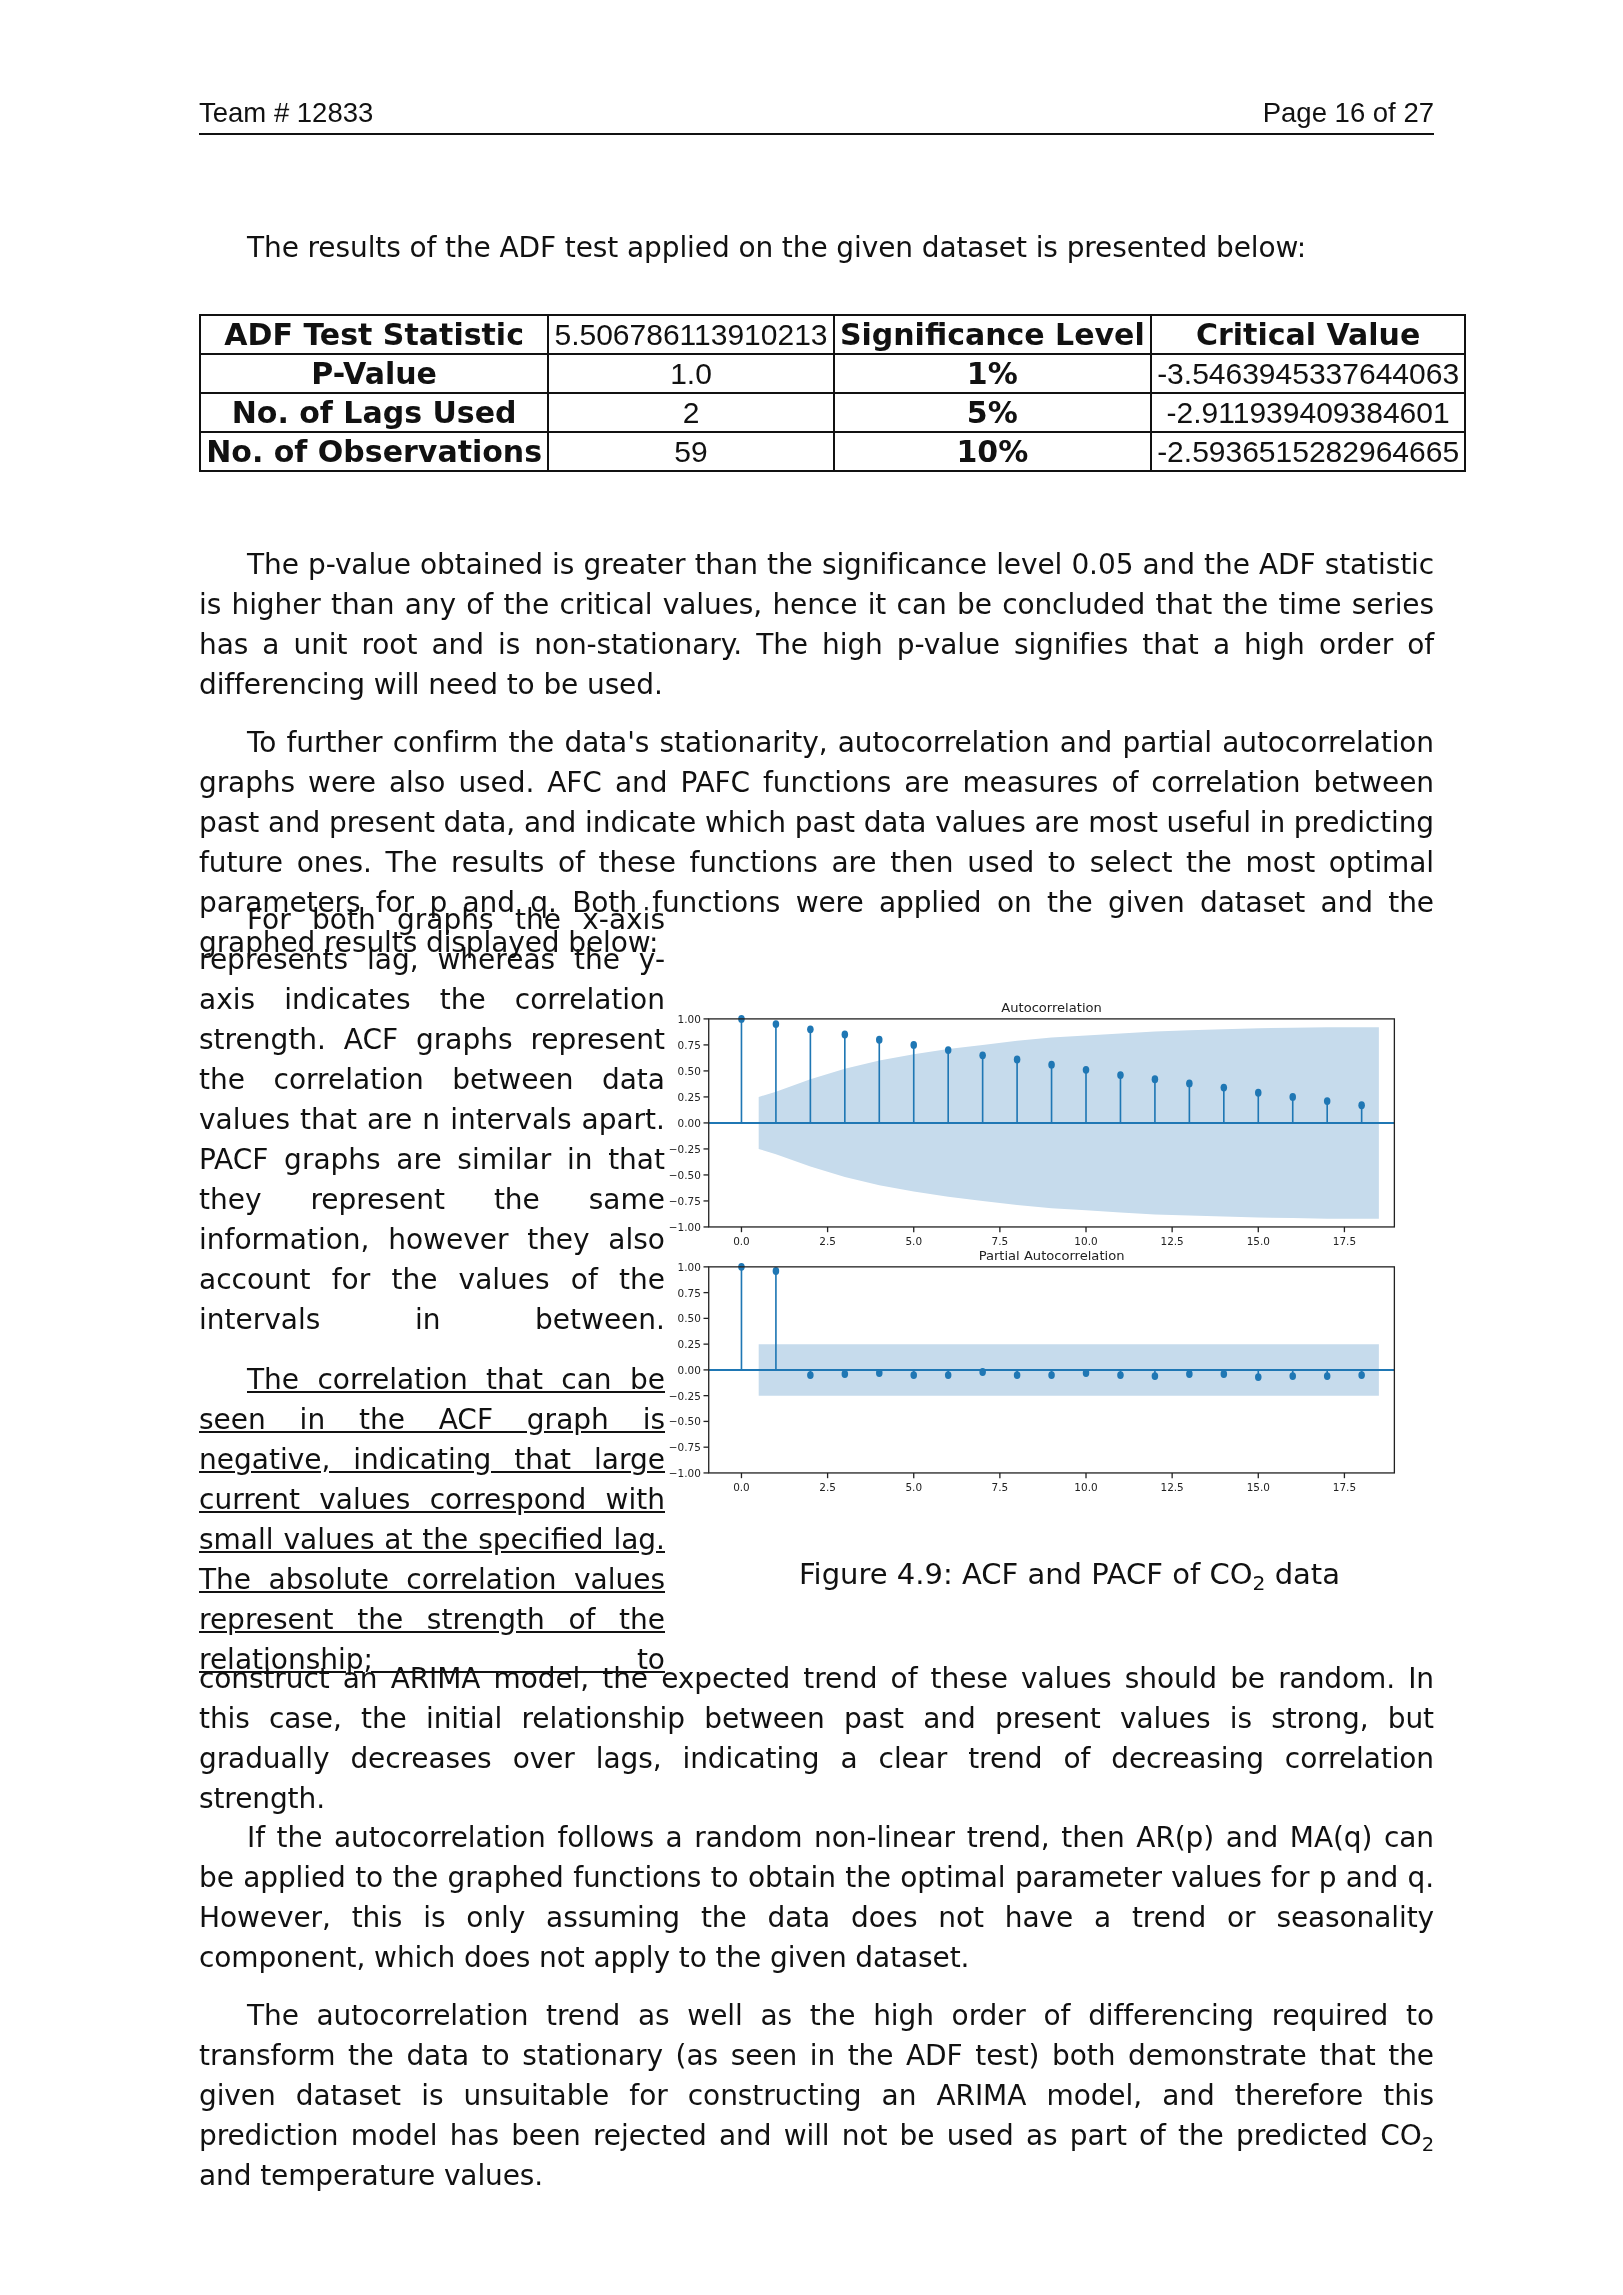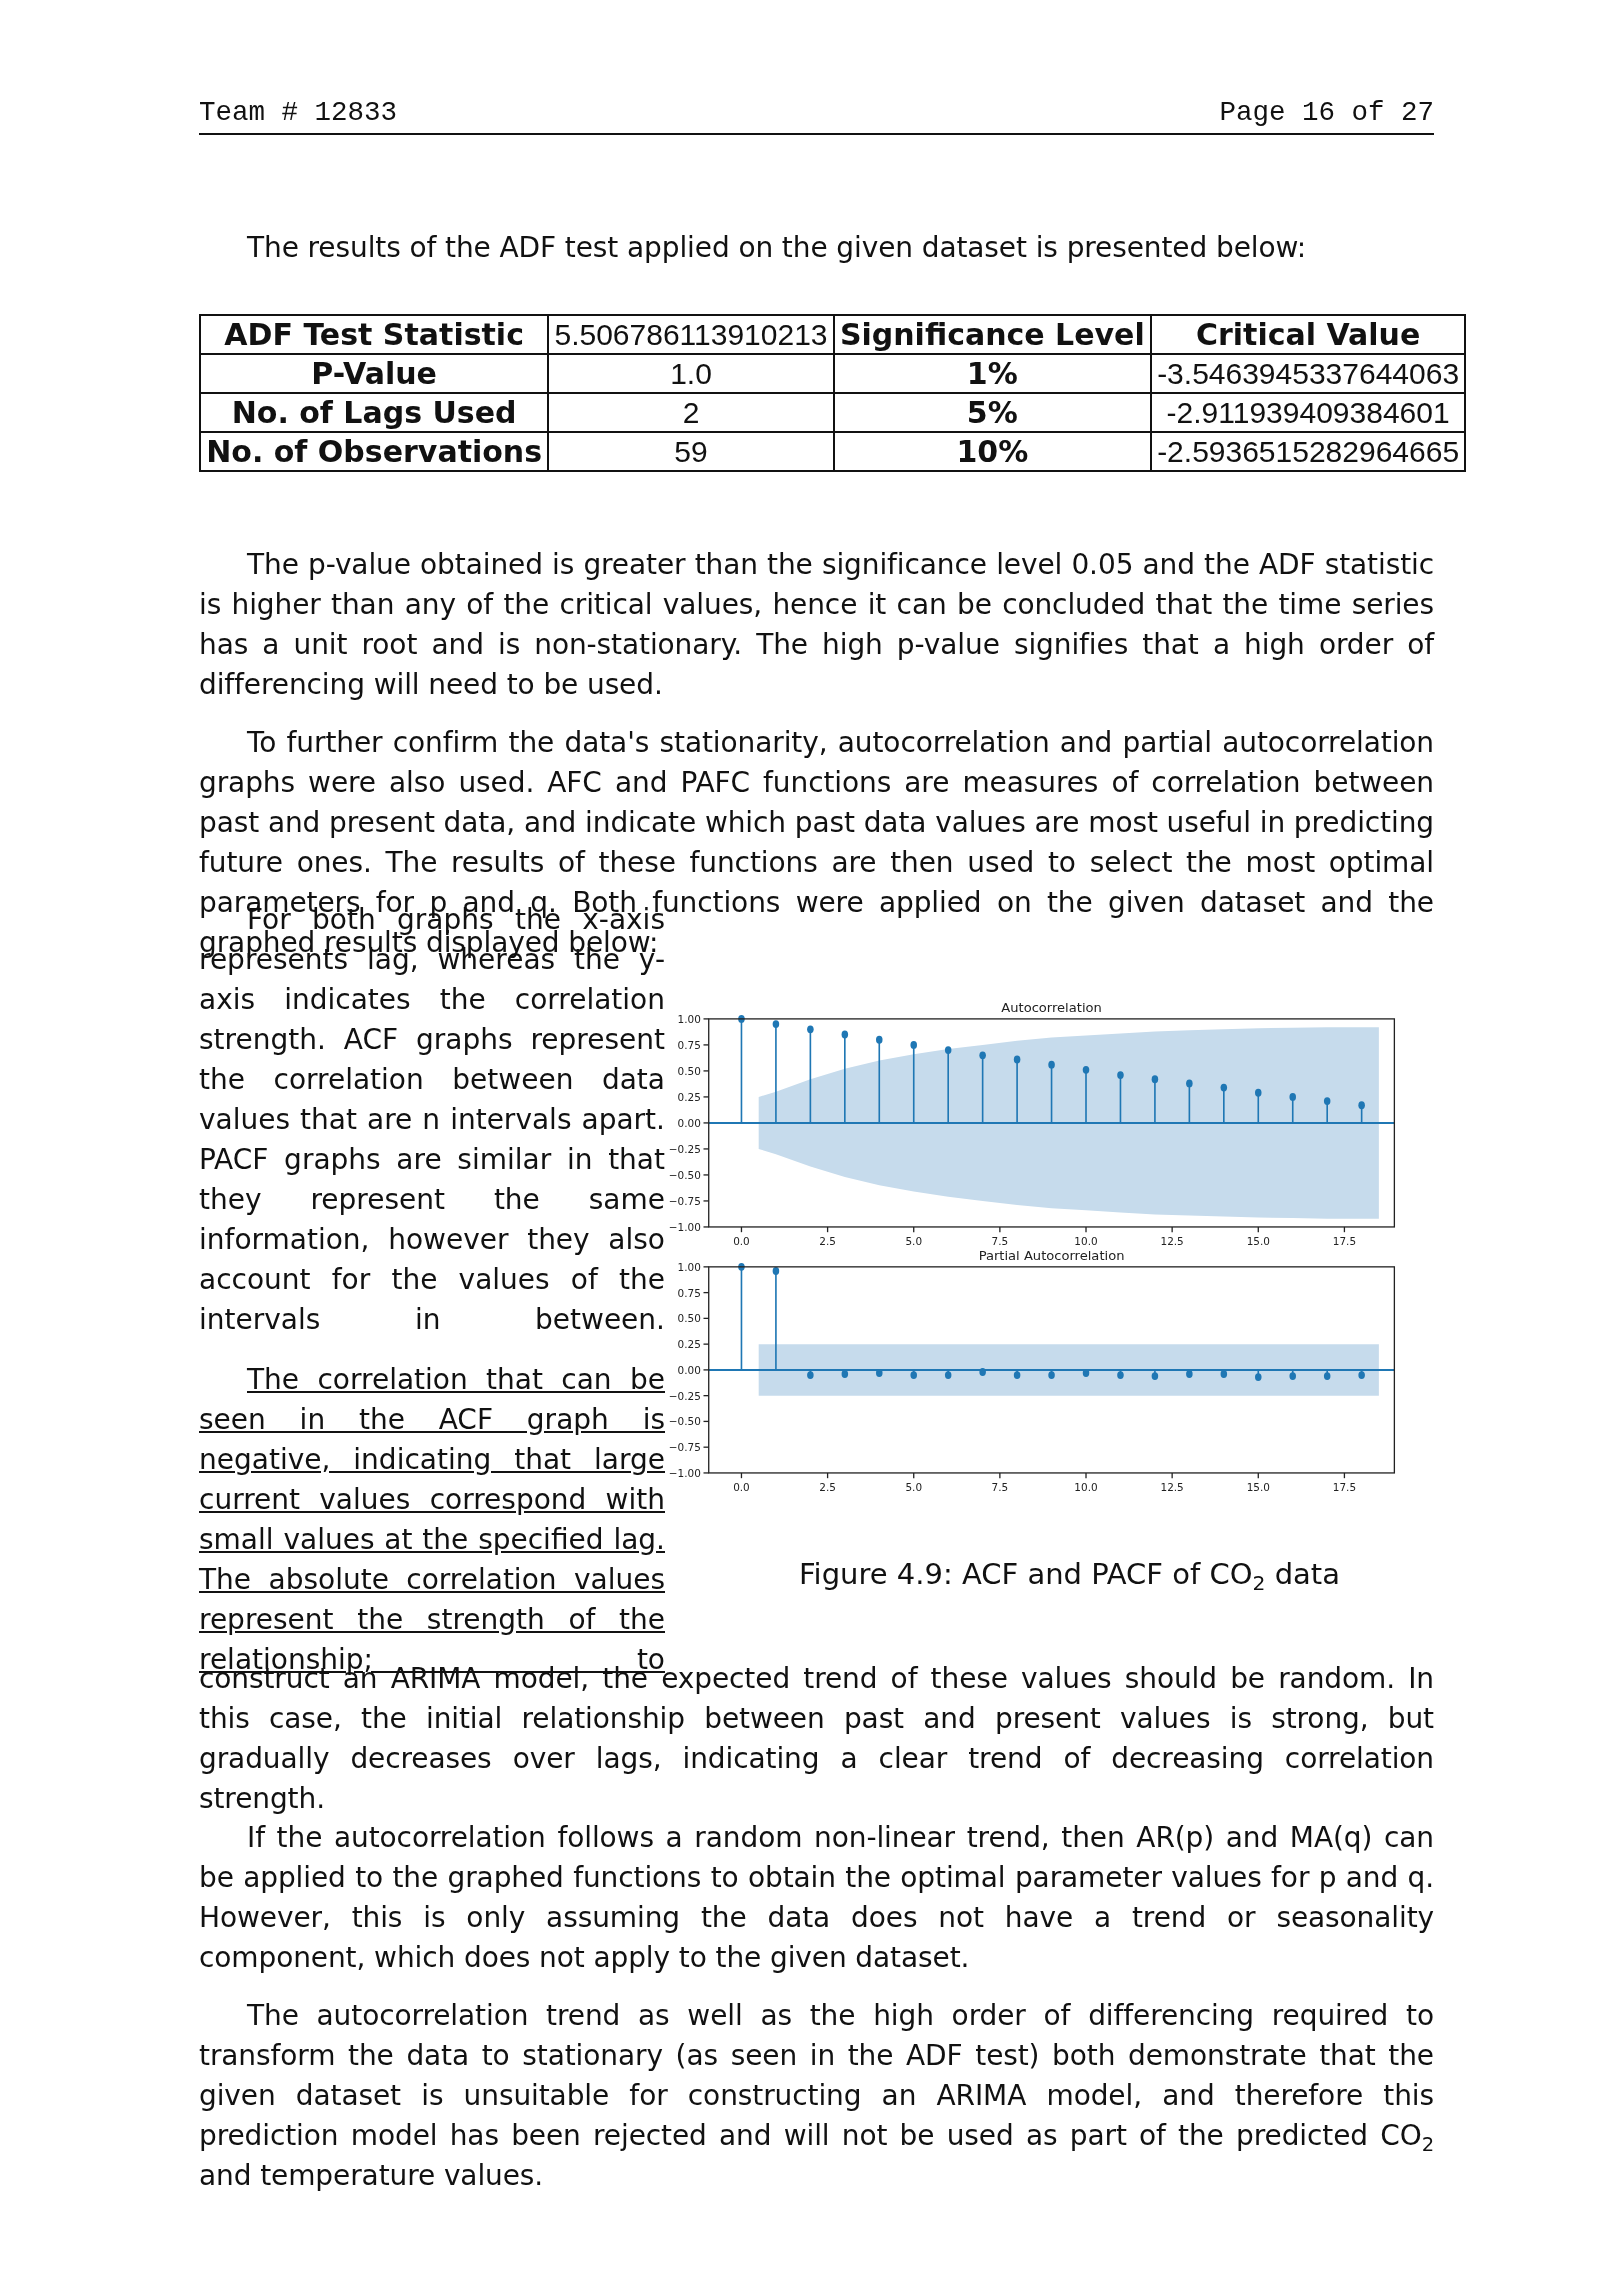--- a/index.html
+++ b/index.html
@@ -1,17 +1,17 @@
 <!DOCTYPE html>
 <html style="font-size:10.5px"><head>
 <meta charset="utf-8">
 <style>
   html, body { margin: 0; padding: 0; background: #ffffff; }
   body { width: 1623px; height: 2295px; position: relative; overflow: hidden; color: #111; }
-  .serif { font-family: Liberation Mono, monospace; }
+  .serif { font-family: Liberation Sans, sans-serif; }
   .sans { font-family: "DejaVu Sans", "Liberation Sans", sans-serif; }
   .hdr { position: absolute; top: 97px; font-size: 27.5px; }
   #hdr-left { left: 199px; }
   #hdr-right { right: 189px; }
   #hdr-rule { position: absolute; left: 199px; width: 1235px; top: 133px; height: 2px; background: #111; }
   .para { position: absolute; left: 199px; width: 1235px; font-size: 28px; line-height: 40px;
           text-align: justify; text-indent: 48px; letter-spacing: -0.1px; }
   .para.nojust { text-align: left; }
   #p-intro { top: 200px; }
   table#adf { position: absolute; left: 199px; top: 314px; width: 1168px; border-collapse: collapse;

